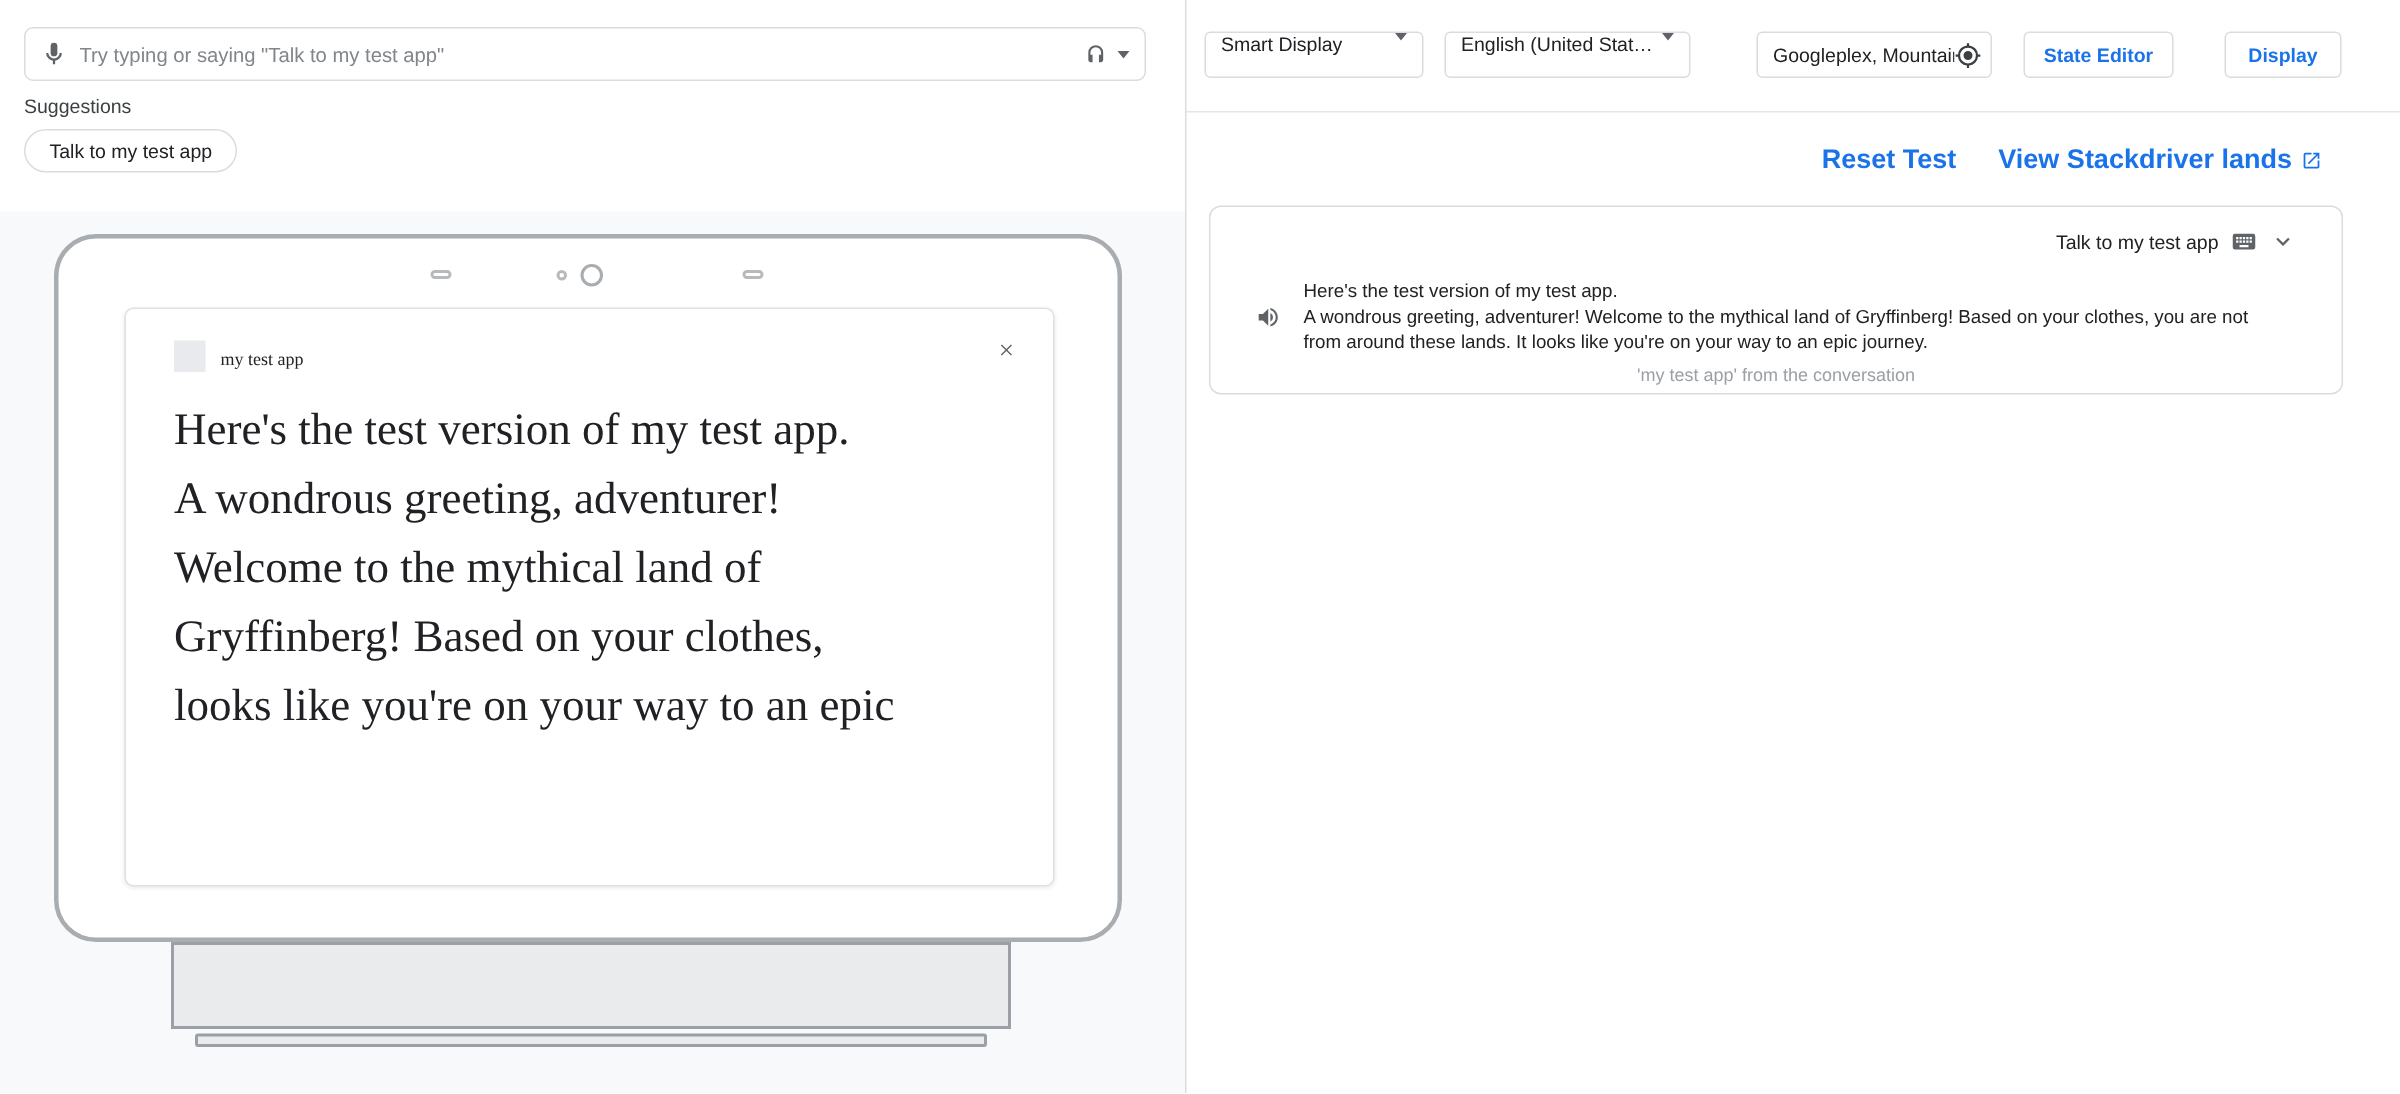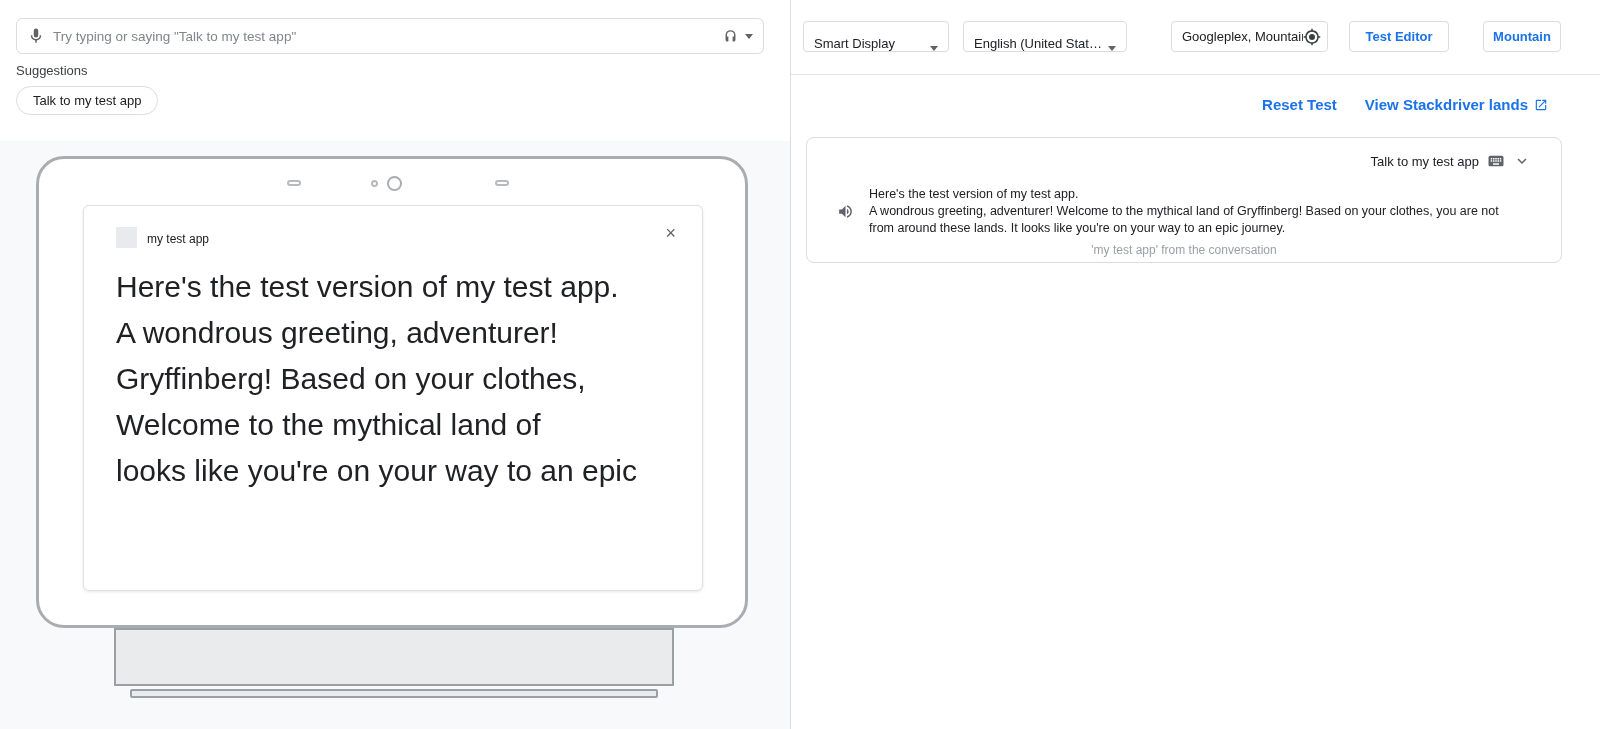--- a/index.html
+++ b/index.html
@@ -29,45 +29,45 @@
     background:#e9ebed; border:2px solid #9aa0a6; }
   .device-foot { position:absolute; left:130px; top:689px; width:528px; height:9px;
     background:#e9ebed; border:2px solid #9aa0a6; border-radius:2px; }
   .device-frame { position:absolute; left:36px; top:156px; width:712px; height:472px;
     background:#fff; border:3px solid #a8adb2; border-radius:28px; }
   .cam-pill { position:absolute; width:14px; height:6px; border:2px solid #b6babd; border-radius:4px; background:#fff; }
   .cam-dot { position:absolute; width:7px; height:7px; border:2px solid #b6babd; border-radius:50%; background:#fff; }
   .cam-ring { position:absolute; width:15px; height:15px; border:2px solid #a8adb2; border-radius:50%; background:#fff; }
 
   .screen-card { position:absolute; left:44px; top:46px; width:620px; height:386px; background:#fff;
-    border:1px solid #dfe1e5; border-radius:6px; box-shadow:0 1px 3px rgba(60,64,67,.12); overflow:hidden; }
+    border:1px solid #dfe1e5; border-radius:6px; box-shadow:0 1px 3px rgba(60,64,67,.12); overflow:hidden;font-family:Liberation Serif, serif; }
   .screen-header { position:absolute; left:0; top:0; width:100%; height:50px; }
   .screen-avatar { position:absolute; left:32px; top:21px; width:21px; height:21px; background:#e8eaed; }
   .screen-appname { position:absolute; left:63px; top:26px; font-size:12px; color:#202124; }
   .screen-close { position:absolute; right:26px; top:18px; font-size:18px; color:#5f6368; cursor:pointer; line-height:1; }
   .screen-body { position:absolute; left:32px; top:58px; width:572px; height:272px; overflow:hidden; }
   .screen-line { font-size:30px; line-height:46px; color:#202124; white-space:nowrap; }
 
   
   #right-panel { position:absolute; left:790px; top:0; width:810px; height:729px; background:#fff;
     border-left:1px solid #dadce0; }
   .toolbar { position:absolute; left:0; top:0; width:810px; height:75px; border-bottom:1px solid #e3e5e8; }
   .sel { position:absolute; top:21px; height:31px; border:1px solid #dadce0; border-radius:4px; background:#fff;
-    display:flex; align-items:flex-end; padding:0 10px; font-size:13px; color:#202124; cursor:pointer; }
+    display:flex; align-items:flex-start; padding:0 10px; font-size:13px; color:#202124; cursor:pointer; }
   .sel .sel-label { flex:1; overflow:hidden; text-overflow:ellipsis; white-space:nowrap; }
   .loc-box { position:absolute; top:21px; height:31px; border:1px solid #dadce0; border-radius:4px; background:#fff;
     display:flex; align-items:center; padding:0 6px 0 10px; font-size:13px; color:#202124; }
   .loc-box input { flex:1; min-width:0; border:none; outline:none; font-size:13px; color:#202124;
     font-family:"Liberation Sans", sans-serif; }
   .btn-outline { position:absolute; top:21px; height:31px; border:1px solid #dadce0; border-radius:4px;
     background:#fff; color:#1a73e8; font-size:13px; font-weight:bold; display:flex; align-items:center;
     justify-content:center; cursor:pointer; }
 
   .links-row { position:absolute; right:52px; top:96px; display:flex; align-items:center; gap:28px; }
-  .blue-link { color:#1a73e8; font-size:15px; font-weight:bold; cursor:pointer; display:flex; align-items:center; gap:6px; }
+  .blue-link { color:#1a73e8; font-size:18px; font-weight:bold; cursor:pointer; display:flex; align-items:center; gap:6px; }
 
   .convo-card { position:absolute; left:15px; top:137px; width:756px; height:126px;
     border:1px solid #dadce0; border-radius:8px; background:#fff; }
   .convo-query { position:absolute; top:14px; right:30px; display:flex; align-items:center; gap:8px; }
   .convo-query-label { font-size:13px; color:#202124; }
   .convo-response { position:absolute; left:30px; top:48px; width:700px; display:flex; gap:15px; }
   .convo-text { width:650px; font-size:12.5px; line-height:17px; color:#202124; }
   .convo-status { position:absolute; left:0; top:105px; width:100%; text-align:center;
     font-size:12px; color:#9aa0a6; }
 
@@ -109,22 +109,22 @@
 
       <div class="screen-card">
         <div class="screen-header">
           <div class="screen-avatar"></div>
           <div class="screen-appname">my test app</div>
           <div class="screen-close">×</div>
         </div>
         <div class="screen-body">
           <div class="screen-line">Here's the test version of my test app.</div>
           <div class="screen-line">A wondrous greeting, adventurer!</div>
+          <div class="screen-line">Welcome to the mythical land of</div>
           <div class="screen-line">Gryffinberg! Based on your clothes,</div>
-          <div class="screen-line">Welcome to the mythical land of</div>
           <div class="screen-line">looks like you're on your way to an epic</div>
         </div>
       </div>
     </div>
   </div>
 
   <div id="right-panel">
     <div class="toolbar">
       <div class="sel" style="left:12px; width:146px;">
         <span class="sel-label">Smart Display</span>
@@ -135,22 +135,22 @@
         <span class="caret"></span>
       </div>
       <div class="loc-box" style="left:380px; width:157px;">
         <input type="text" value="Googleplex, Mountain ..." style="">
         <span class="icon-btn">
           <svg width="18" height="18" viewBox="0 0 24 24" fill="#3c4043">
             <path d="M12 8a4 4 0 1 0 0 8 4 4 0 0 0 0-8zm8.94 3A8.99 8.99 0 0 0 13 3.06V1h-2v2.06A8.99 8.99 0 0 0 3.06 11H1v2h2.06A8.99 8.99 0 0 0 11 20.94V23h2v-2.06A8.99 8.99 0 0 0 20.94 13H23v-2h-2.06zM12 19a7 7 0 1 1 0-14 7 7 0 0 1 0 14z"></path>
           </svg>
         </span>
       </div>
-      <div class="btn-outline" style="left:558px; width:100px;">Test Editor</div>
-      <div class="btn-outline" style="left:692px; width:78px;">Mountain</div>
+      <div class="btn-outline" style="left:558px; width:100px;">State Editor</div>
+      <div class="btn-outline" style="left:692px; width:78px;">Display</div>
     </div>
 
     <div class="links-row">
       <span class="blue-link">Reset Test</span>
       <span class="blue-link">
         <span>View Stackdriver lands</span>
         <span class="icon-btn">
           <svg width="14" height="14" viewBox="0 0 24 24" fill="#1a73e8">
             <path d="M19 19H5V5h7V3H5a2 2 0 0 0-2 2v14a2 2 0 0 0 2 2h14c1.1 0 2-.9 2-2v-7h-2v7zM14 3v2h3.59l-9.83 9.83 1.41 1.41L19 6.41V10h2V3h-7z"></path>
           </svg>

